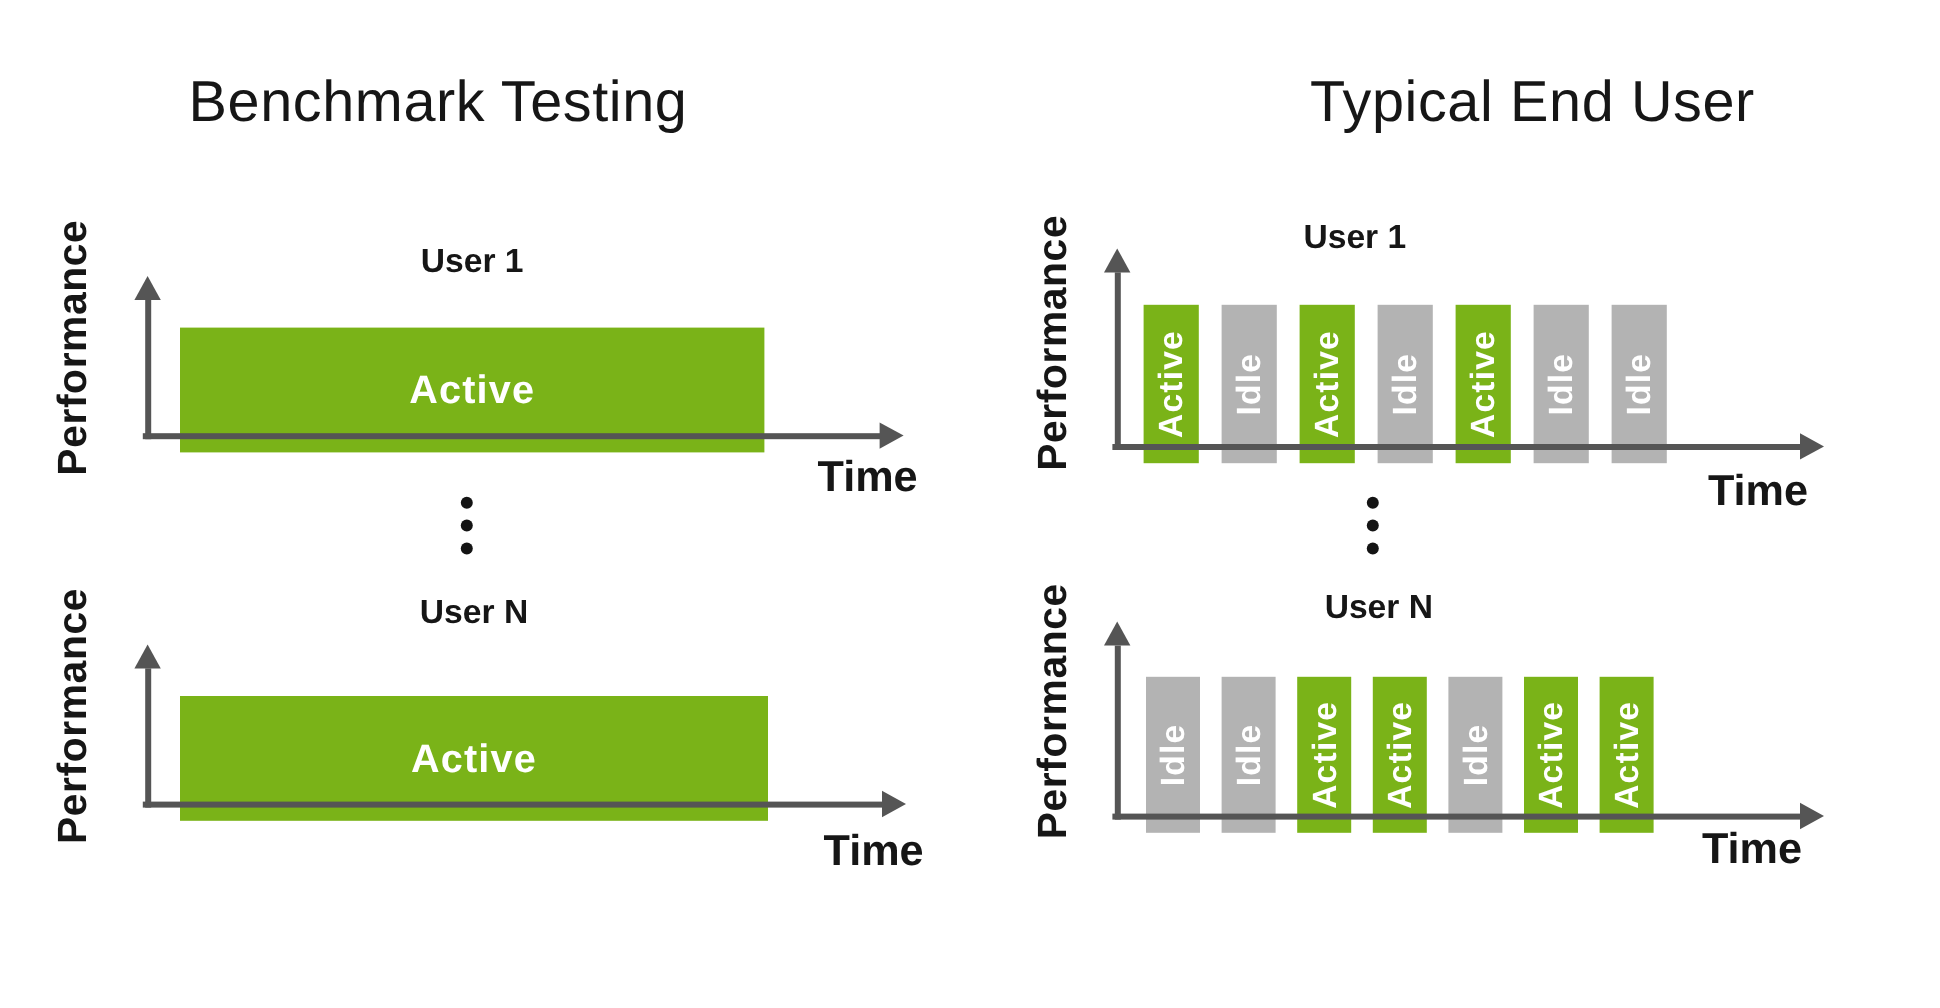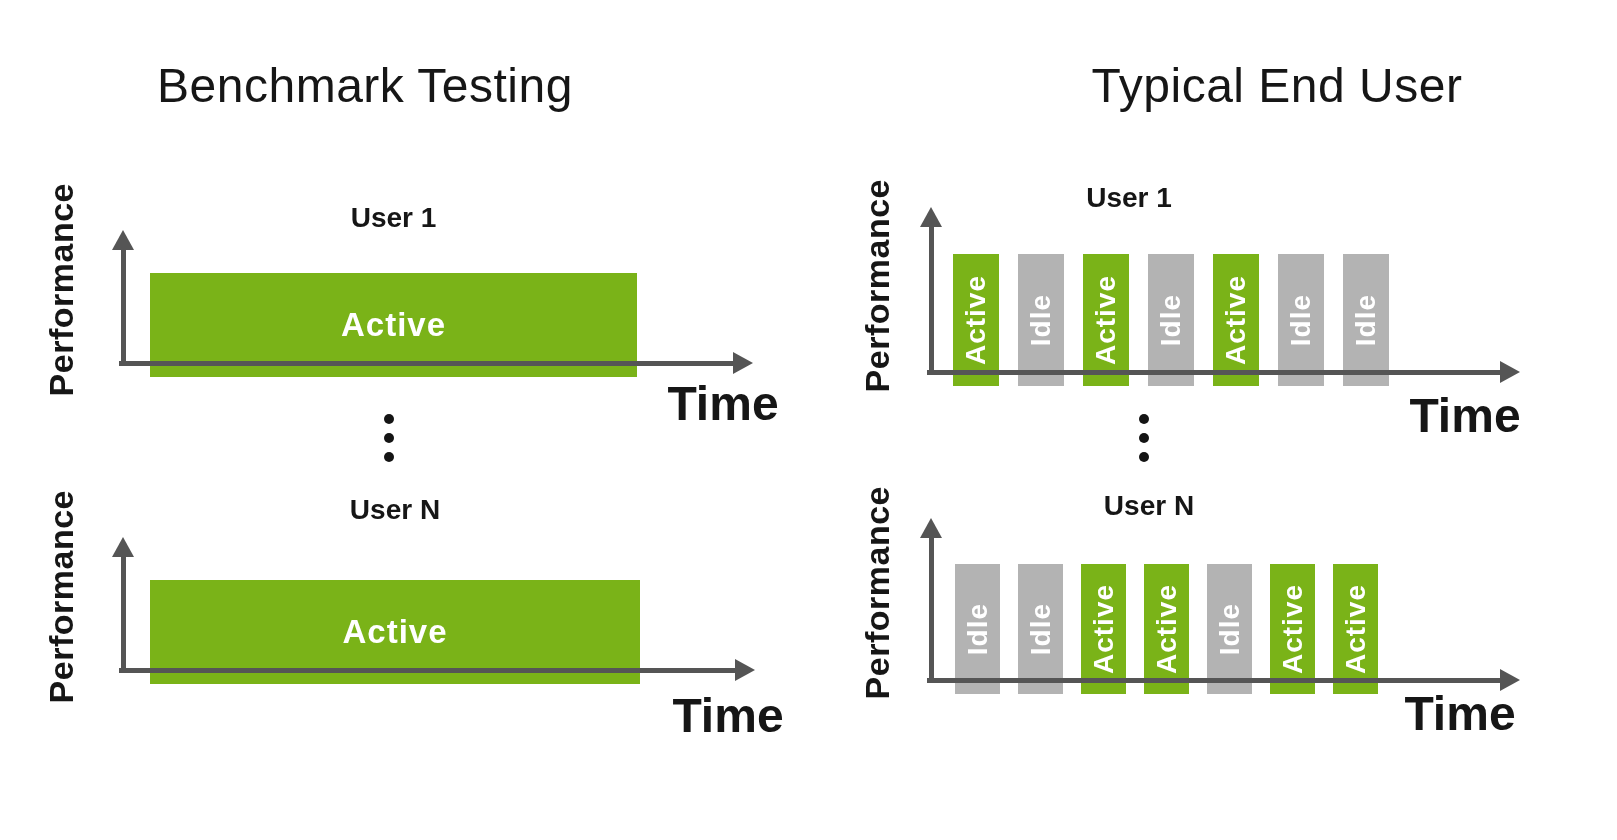--- a/index.html
+++ b/index.html
@@ -19,21 +19,21 @@
   #ylabel01{left:40px;top:491px;width:42px;height:212px;}
   #ylabel10{left:856px;top:180px;width:42px;height:212px;}
   #ylabel11{left:856px;top:487px;width:42px;height:212px;}
 
   .user-title{position:absolute;font-size:28px;font-weight:700;text-align:center;color:var(--ink);white-space:nowrap;}
   #user00{left:150px;top:202px;width:487px;}
   #user01{left:150px;top:494px;width:490px;}
   #user10{left:929px;top:182px;width:400px;}
   #user11{left:929px;top:490px;width:440px;}
 
-  .time-label{position:absolute;font-size:48px;font-weight:700;text-align:center;color:var(--ink);white-space:nowrap;}
+  .time-label{position:absolute;font-size:36px;font-weight:700;text-align:center;color:var(--ink);white-space:nowrap;}
   #time00{left:648px;top:376px;width:150px;}
   #time01{left:653px;top:688px;width:150px;}
   #time10{left:1390px;top:388px;width:150px;}
   #time11{left:1385px;top:686px;width:150px;}
 
   .axis{position:absolute;background:var(--axis,#555);}
   .arrow-up{position:absolute;width:0;height:0;border-left:11px solid transparent;border-right:11px solid transparent;border-bottom:20px solid var(--axis,#555);}
   .arrow-right{position:absolute;width:0;height:0;border-top:11px solid transparent;border-bottom:11px solid transparent;border-left:20px solid var(--axis,#555);}
 
   #yax00{left:121px;top:250px;width:5px;height:116px;} #yarr00{left:112px;top:230px;}

